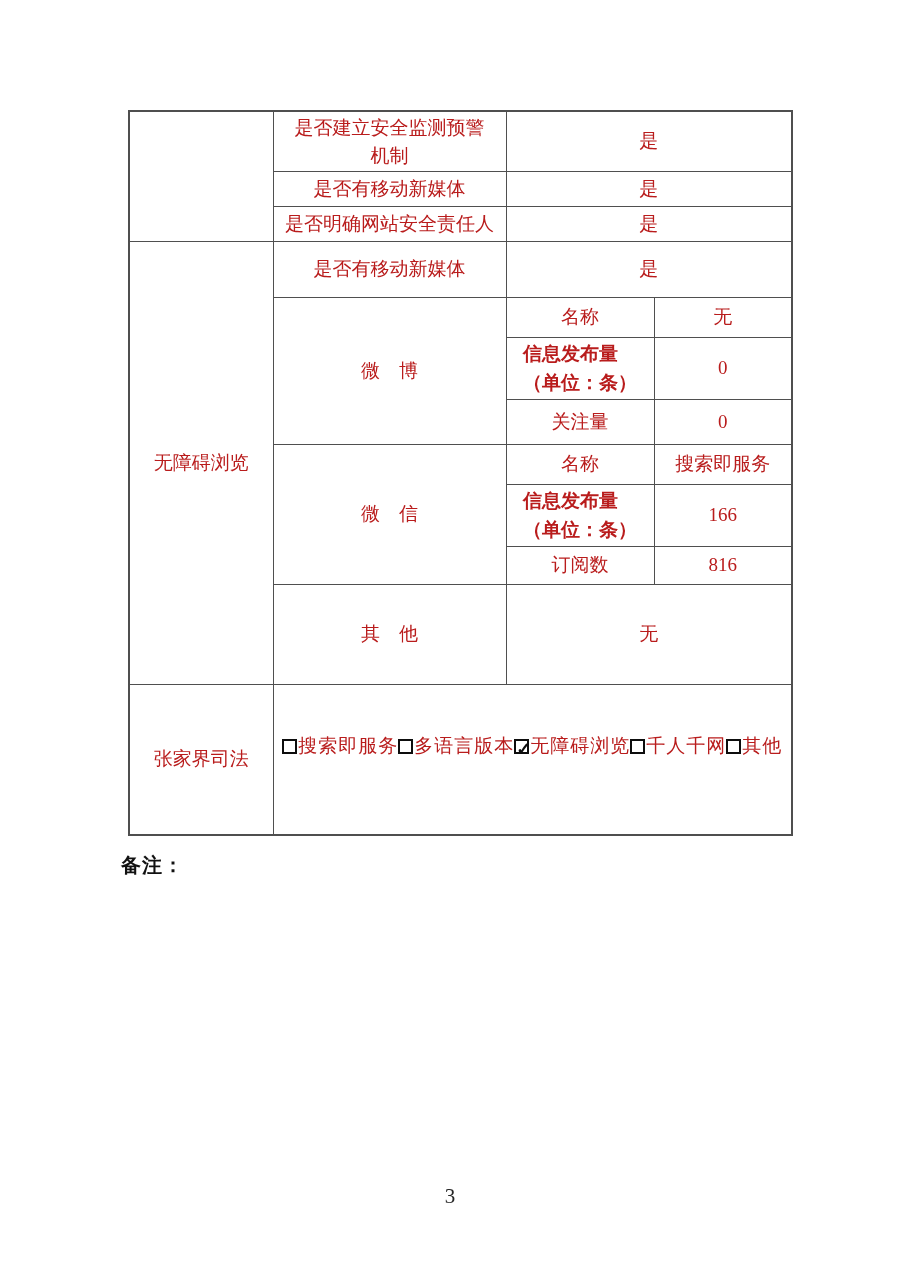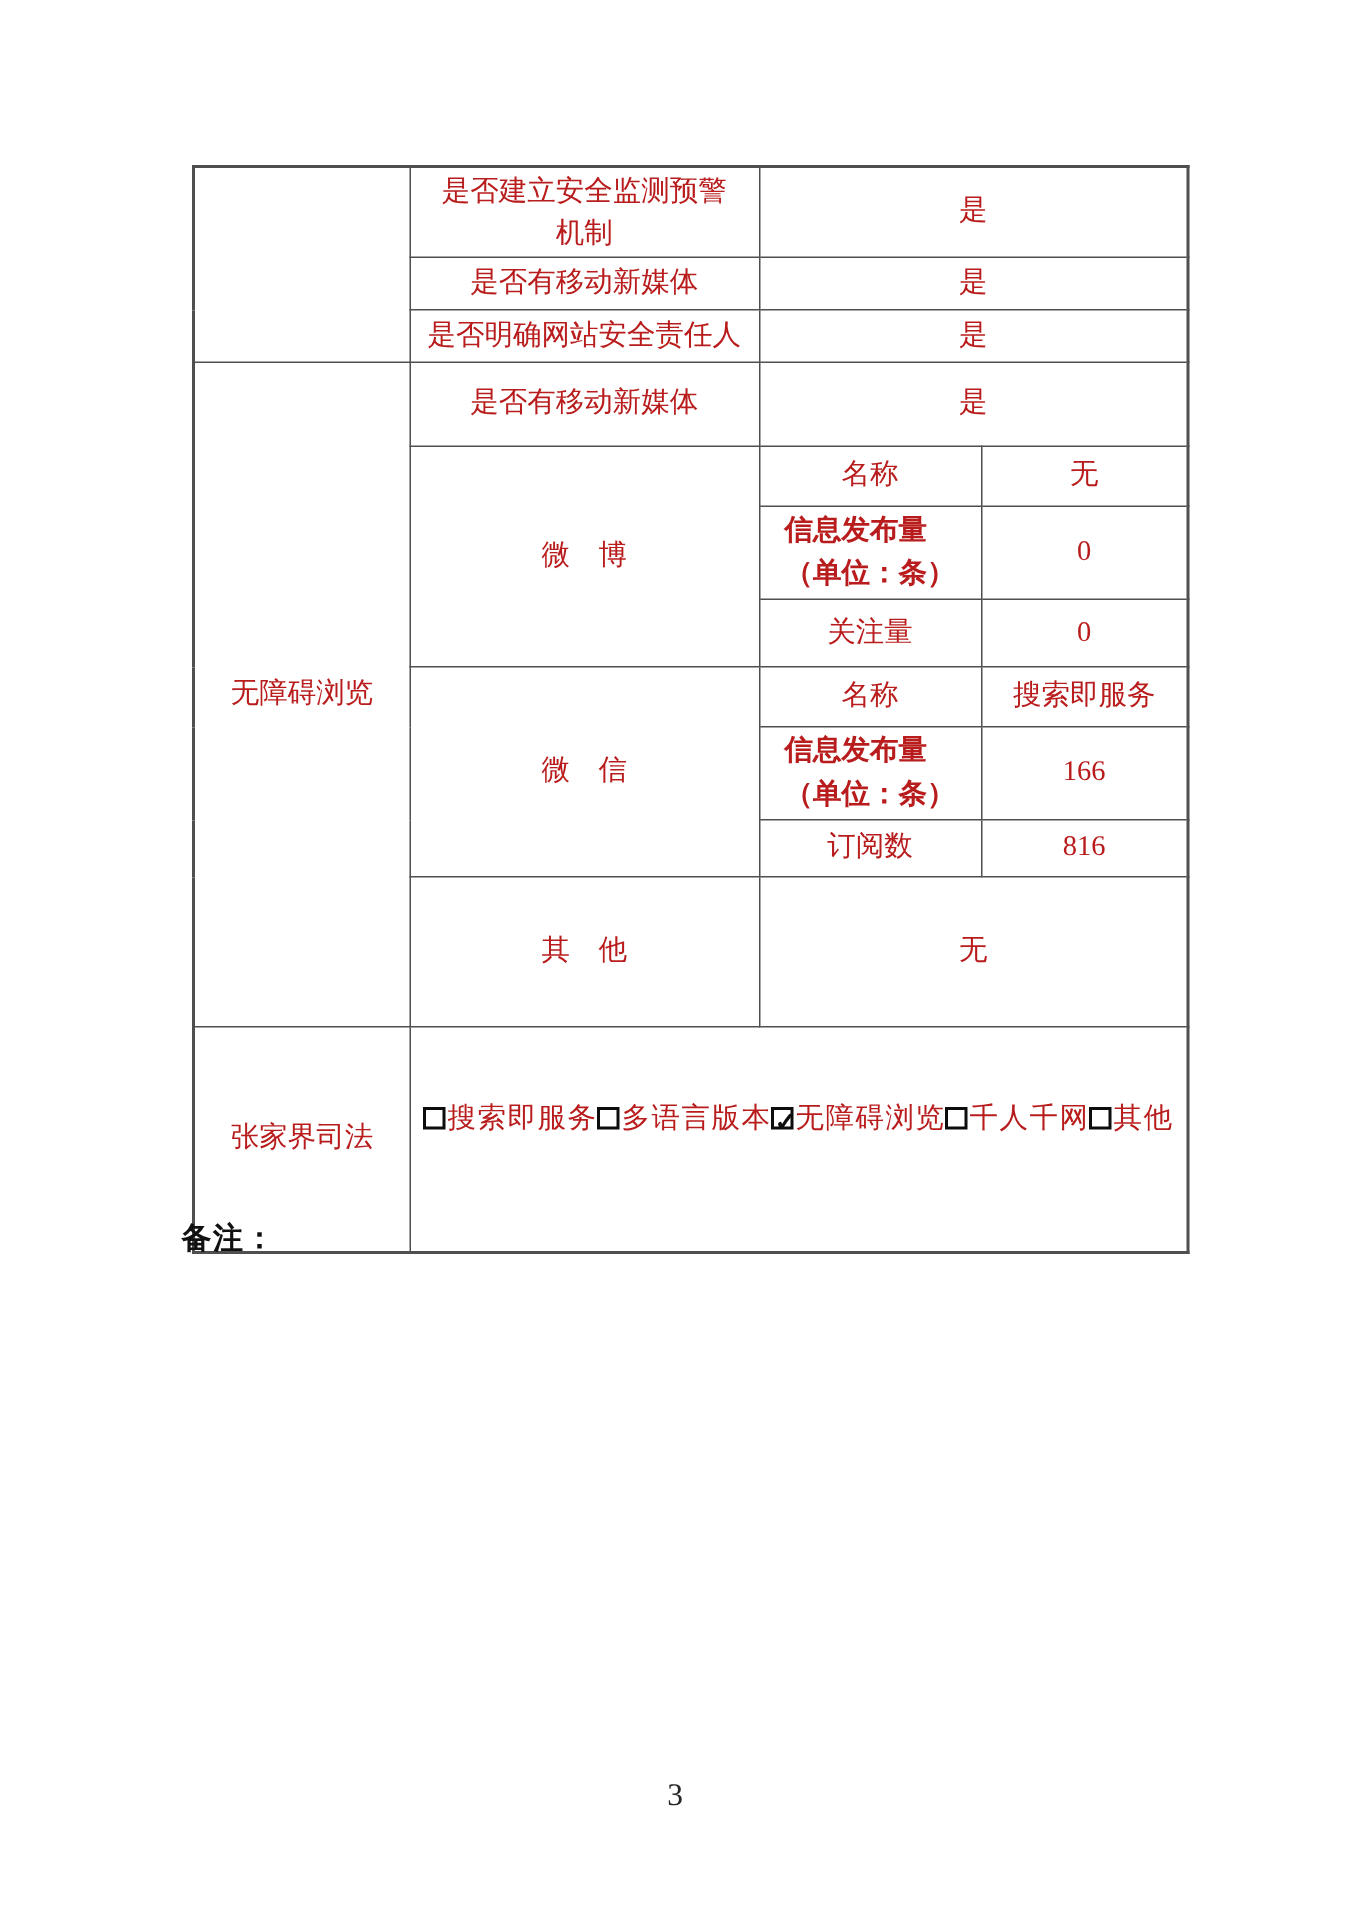--- a/index.html
+++ b/index.html
@@ -69,21 +69,21 @@
     font-size: 18px;
     font-weight: bold;
     color: #0d0d0d;
   }
   .cb-label { font-size: 19px; letter-spacing: 1px; }
 
   
   .remarks {
     position: absolute;
     left: 121px;
-    top: 812px;
+    top: 852px;
     font-size: 20px;
     font-weight: bold;
     letter-spacing: 1px;
     color: #111111;
   }
   .page-number {
     position: absolute;
     left: 0;
     top: 1184px;
     width: 100%;

